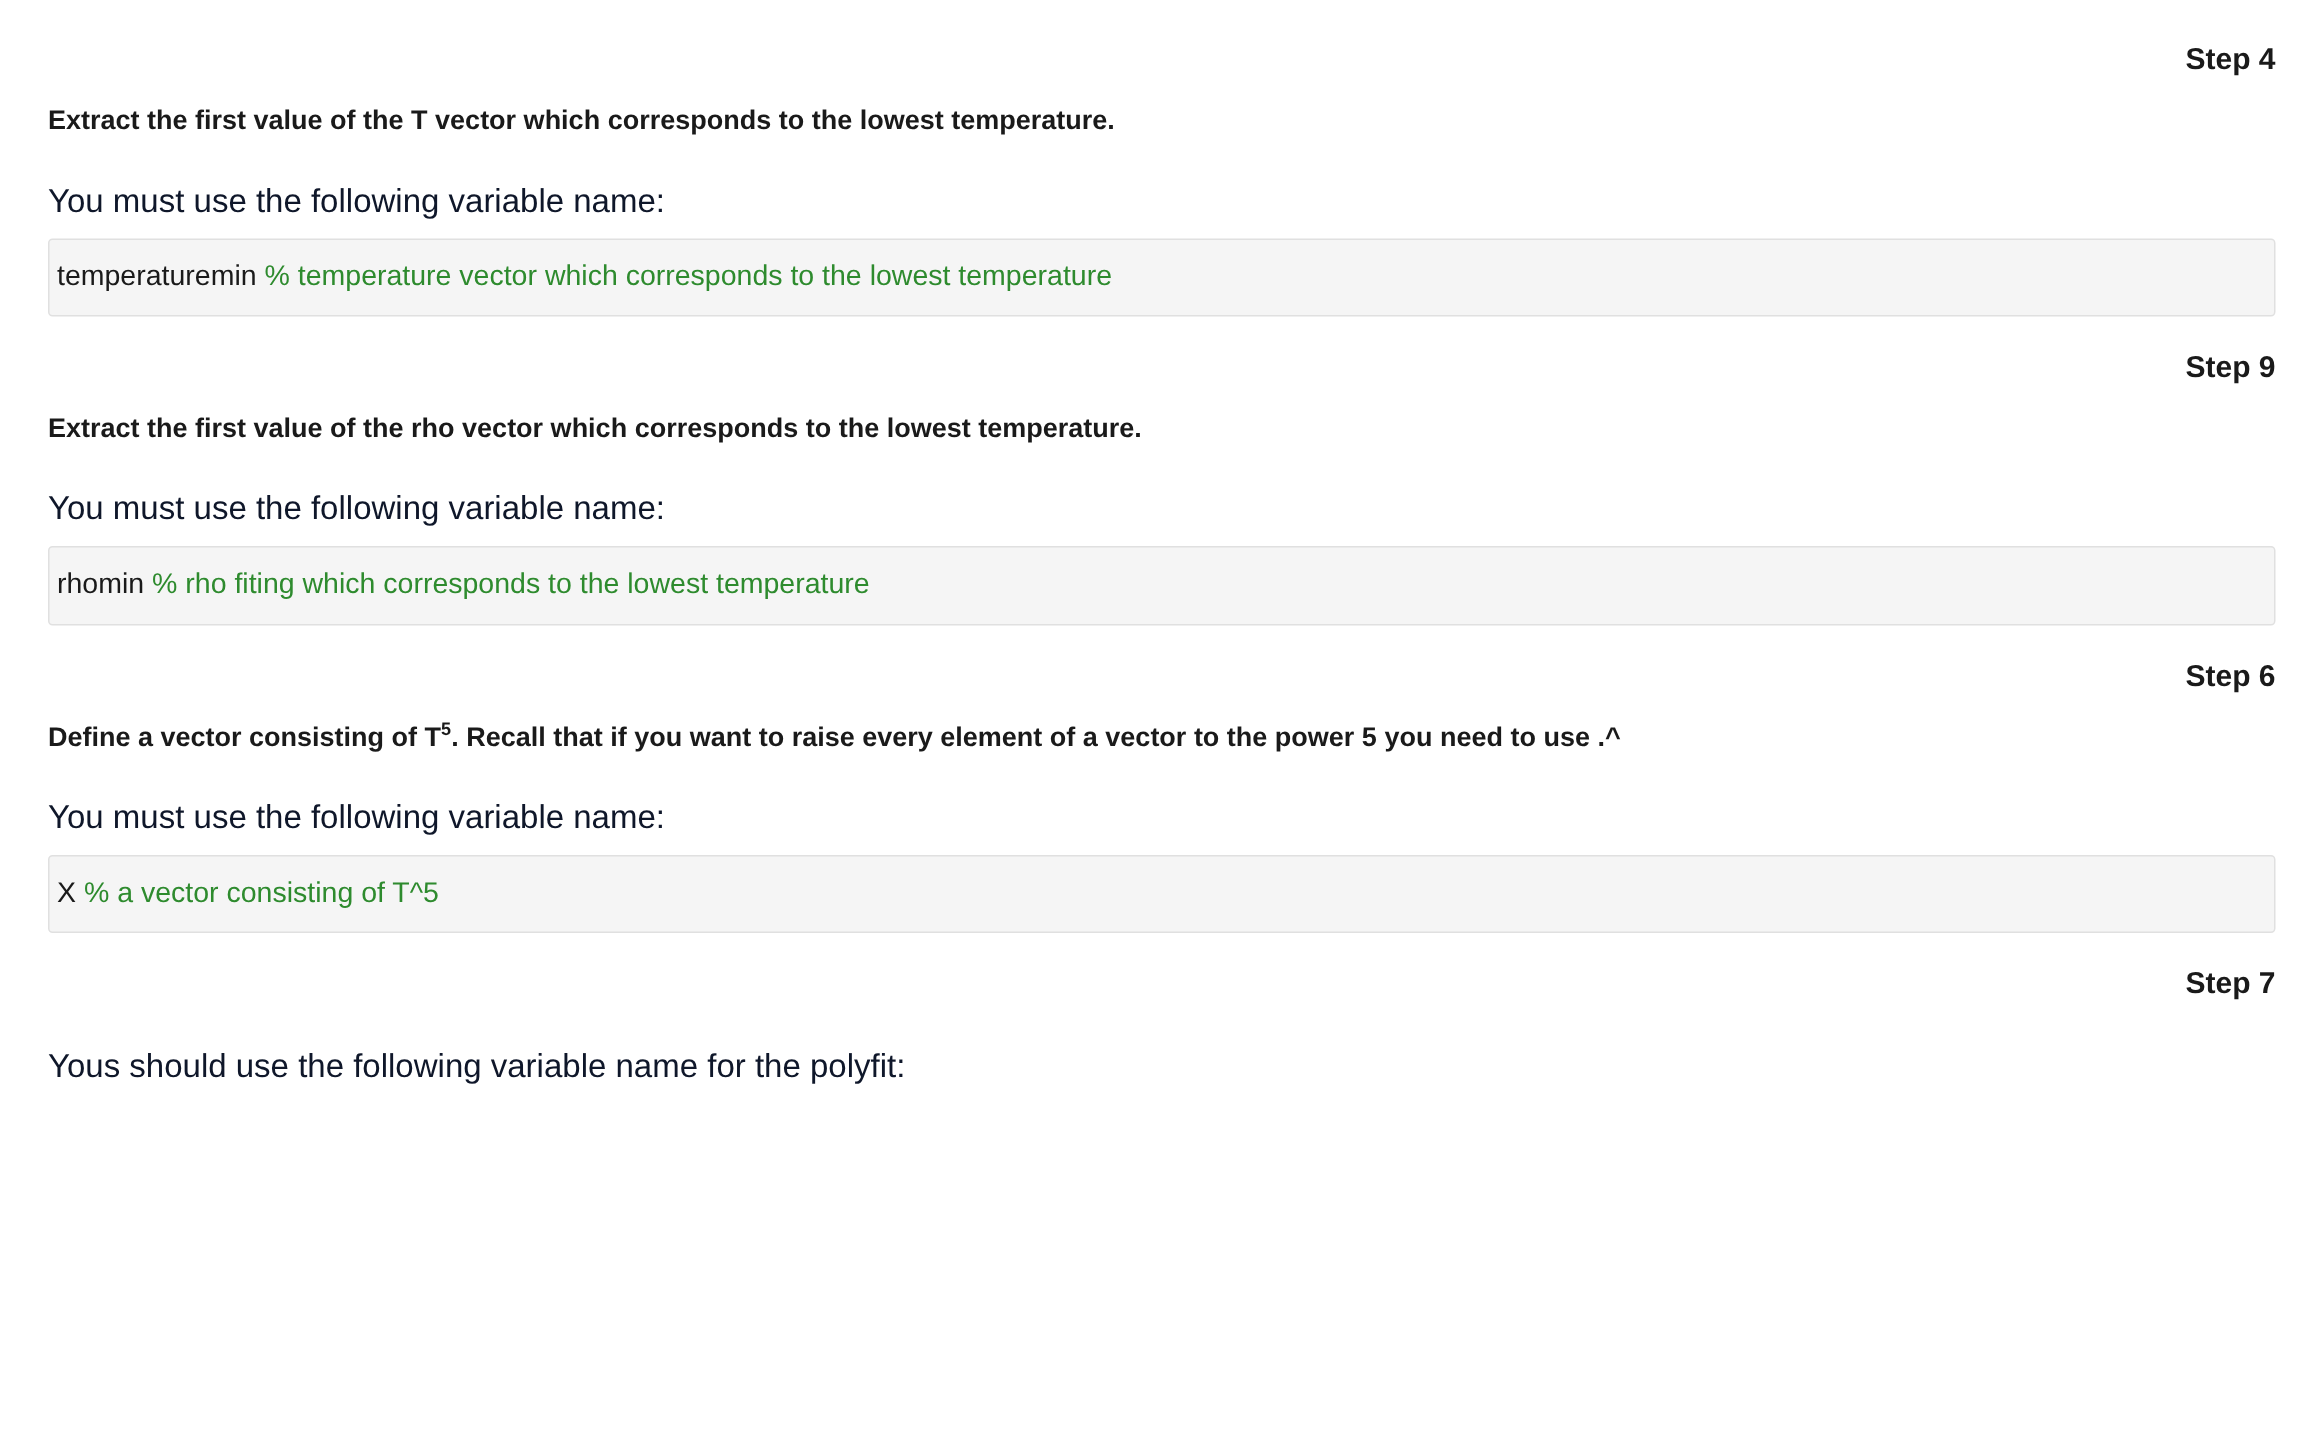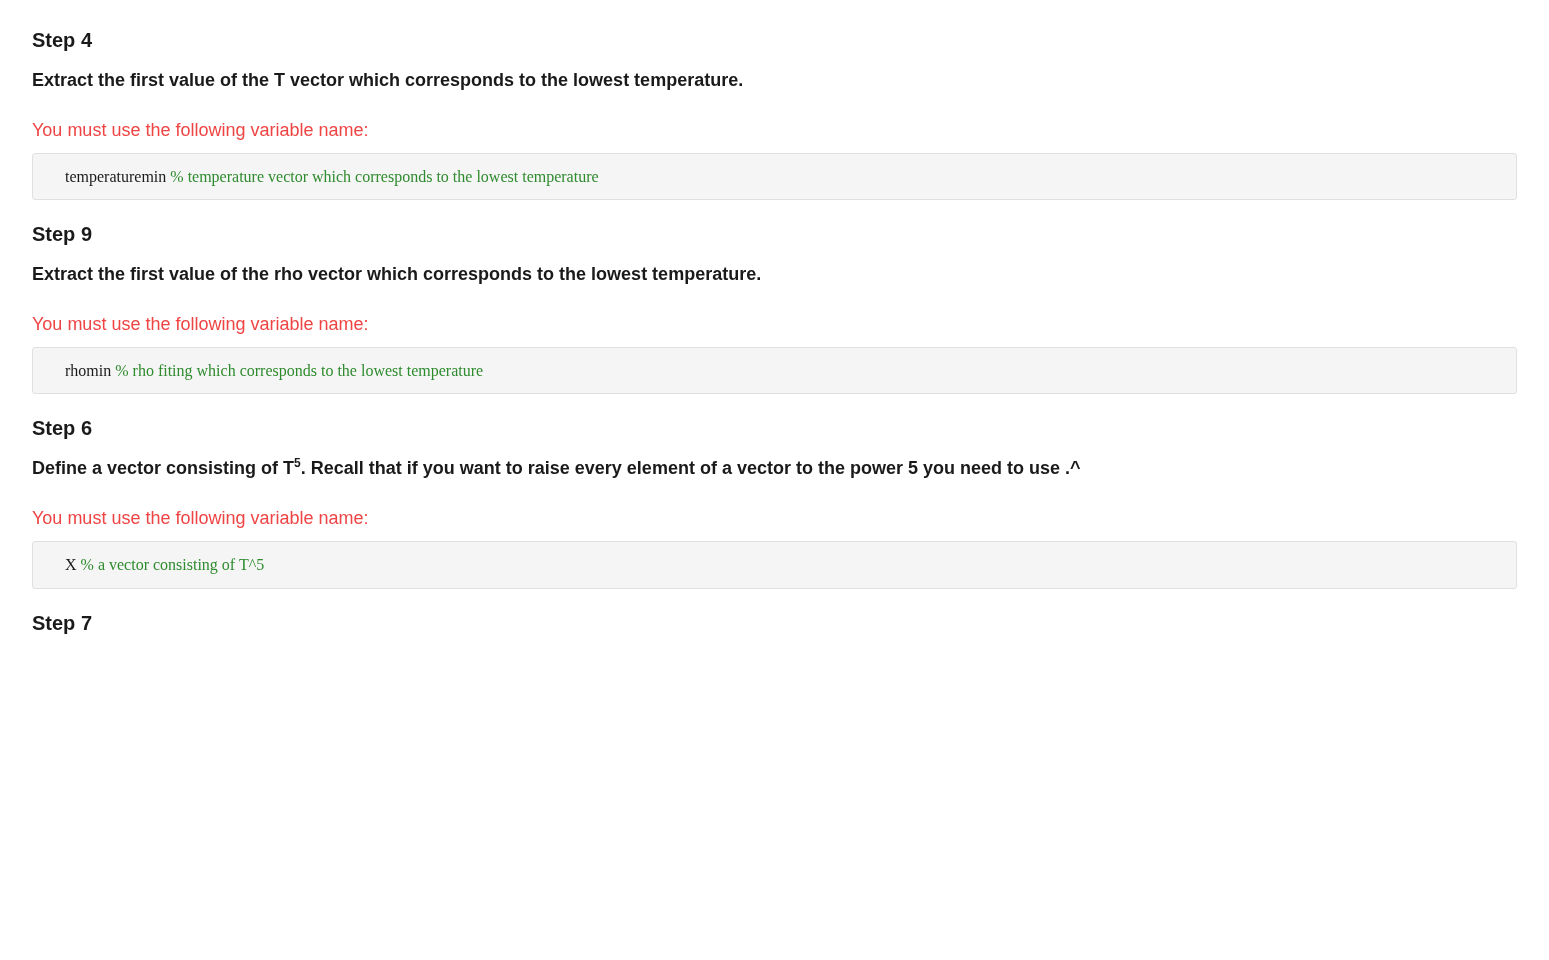--- a/index.html
+++ b/index.html
@@ -17,47 +17,48 @@
       line-height: 1.6;
       max-width: 1549px;
     }
 
     .step-heading {
       font-size: 20px;
       font-weight: 600;
       color: #1a1a1a;
       margin-top: 24px;
       margin-bottom: 10px;
+      text-align: right;
     }
 
     .step-heading:first-child {
       margin-top: 0;
     }
 
     .description {
       font-size: 18px;
       color: #1a1a1a;
       margin-bottom: 10px;
       font-weight: bold;
     }
 
     .variable-label {
-      font-size: 18px;
-      color: #ef4444;
+      font-size: 22px;
+      color: #0f172a;
       margin-bottom: 8px;
       margin-top: 21px;
     }
 
     .code-block {
       background: #f5f5f5;
       border: 1px solid #e0e0e0;
       border-radius: 3px;
-      padding: 10px 32px;
-      font-family: Liberation Serif, serif;
-      font-size: 16px;
+      padding: 10px 5px;
+      font-family: Liberation Sans, sans-serif;
+      font-size: 19px;
       margin-bottom: 18px;
       color: #1a1a1a;
     }
 
     .code-var {
       color: #1a1a1a;
     }
 
     .code-comment {
       color: #2e8b2e;
@@ -101,13 +102,14 @@
   <p class="variable-label">You must use the following variable name:</p>
   <div class="code-block">
     <span class="code-var">X</span>
     <span> </span>
     <span class="code-comment">% a vector consisting of T^5</span>
   </div>
 </div>
 
 <div>
   <h2 class="step-heading">Step 7</h2>
+  <p class="variable-label">Yous should use the following variable name for the polyfit:</p>
 </div>
 
 </body></html>

